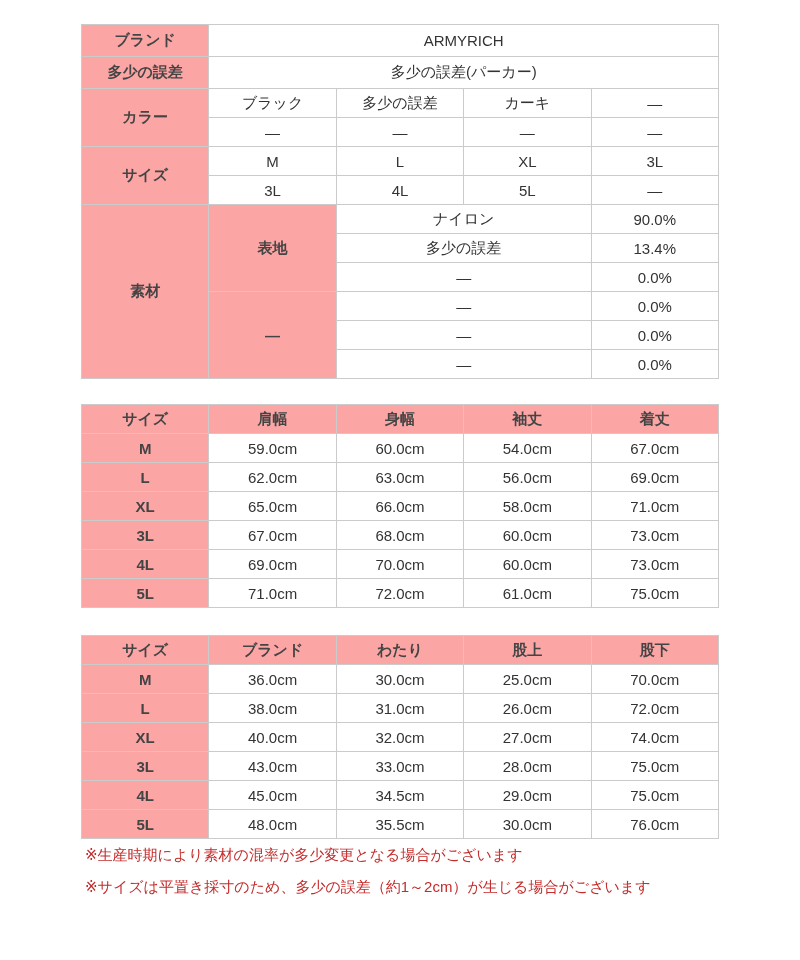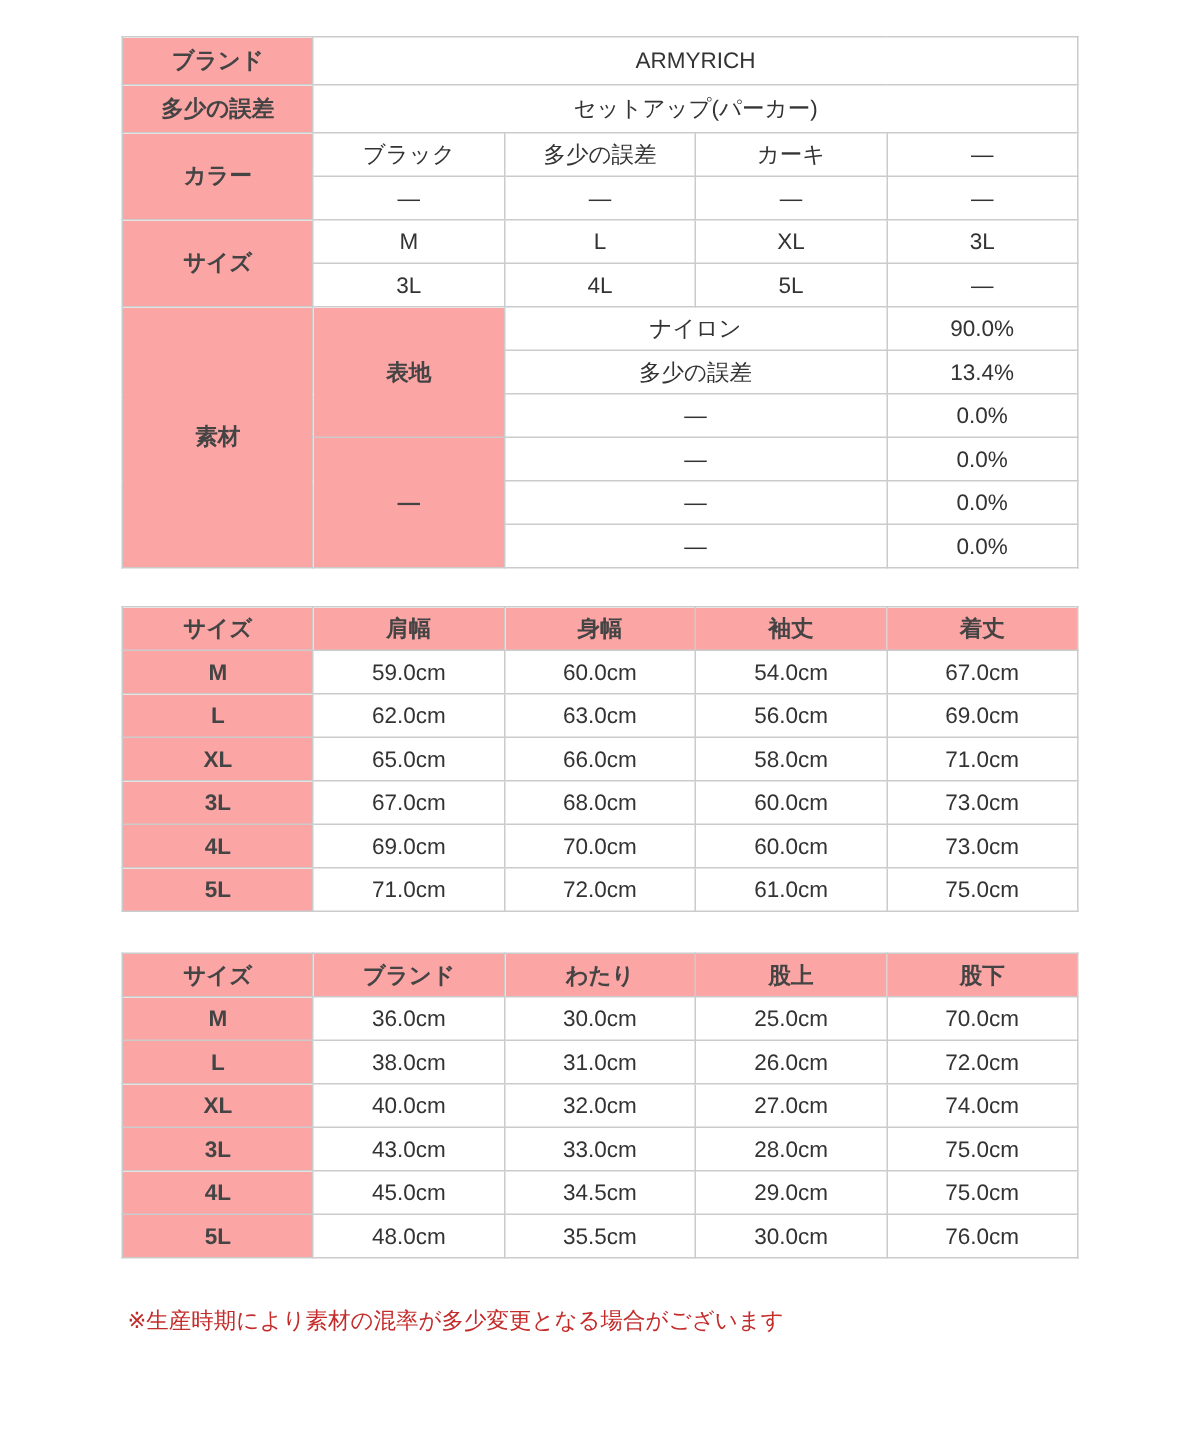--- a/index.html
+++ b/index.html
@@ -37,21 +37,20 @@
   td {
     background: #ffffff;
     color: #333333;
     font-weight: normal;
   }
   tr.tall th, tr.tall td { height: 32px; }
   .spec-table { margin-bottom: 25px; }
   .jacket-table { margin-bottom: 27px; }
   .pants-table { margin-bottom: 0; }
   .notes {
-    margin-top: 26px;
     padding-left: 4px;
   }
   .note-line {
     color: #c42b2b;
     font-size: 15px;
     line-height: 32px;
     white-space: nowrap;
   }
 </style>
 </head>
@@ -67,21 +66,21 @@
         <col>
         <col>
       </colgroup>
     <tbody>
       <tr class="tall">
         <th>ブランド</th>
         <td colspan="4">ARMYRICH</td>
       </tr>
       <tr class="tall">
         <th>多少の誤差</th>
-        <td colspan="4">セットアップ(パーカー)</td>
+        <td colspan="4">多少の誤差(パーカー)</td>
       </tr>
       <tr>
         <th rowspan="2">カラー</th>
         <td>ブラック</td>
         <td>多少の誤差</td>
         <td>カーキ</td>
         <td>—</td>
       </tr>
       <tr>
         <td>—</td>
@@ -253,15 +252,16 @@
           <td>48.0cm</td>
           <td>35.5cm</td>
           <td>30.0cm</td>
           <td>76.0cm</td>
         </tr>
       </tbody>
   </table>
 
   <div class="notes">
     <div class="note-line">※生産時期により素材の混率が多少変更となる場合がございます</div>
+    <div class="note-line">※サイズは平置き採寸のため、多少の誤差（約1～2cm）が生じる場合がございます</div>
   </div>
 
 </div>
 
 </body></html>

